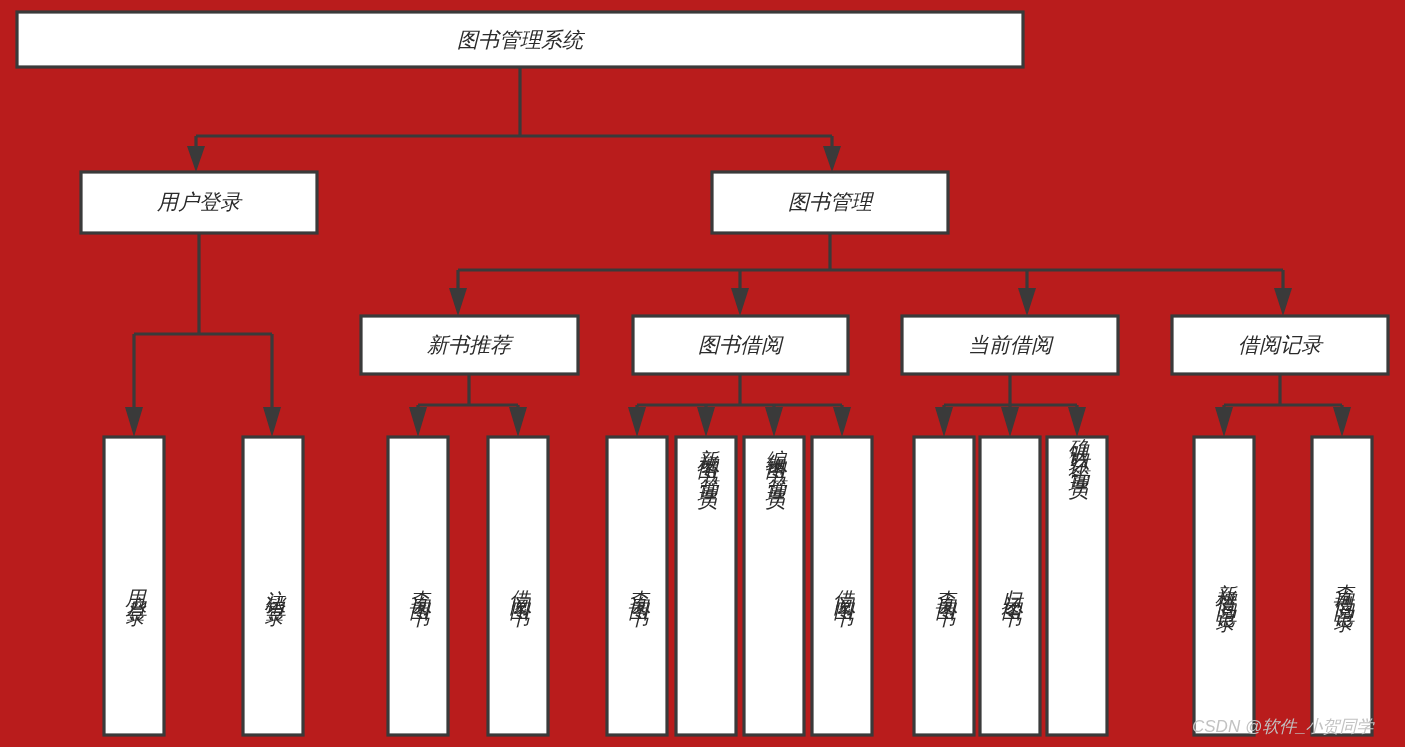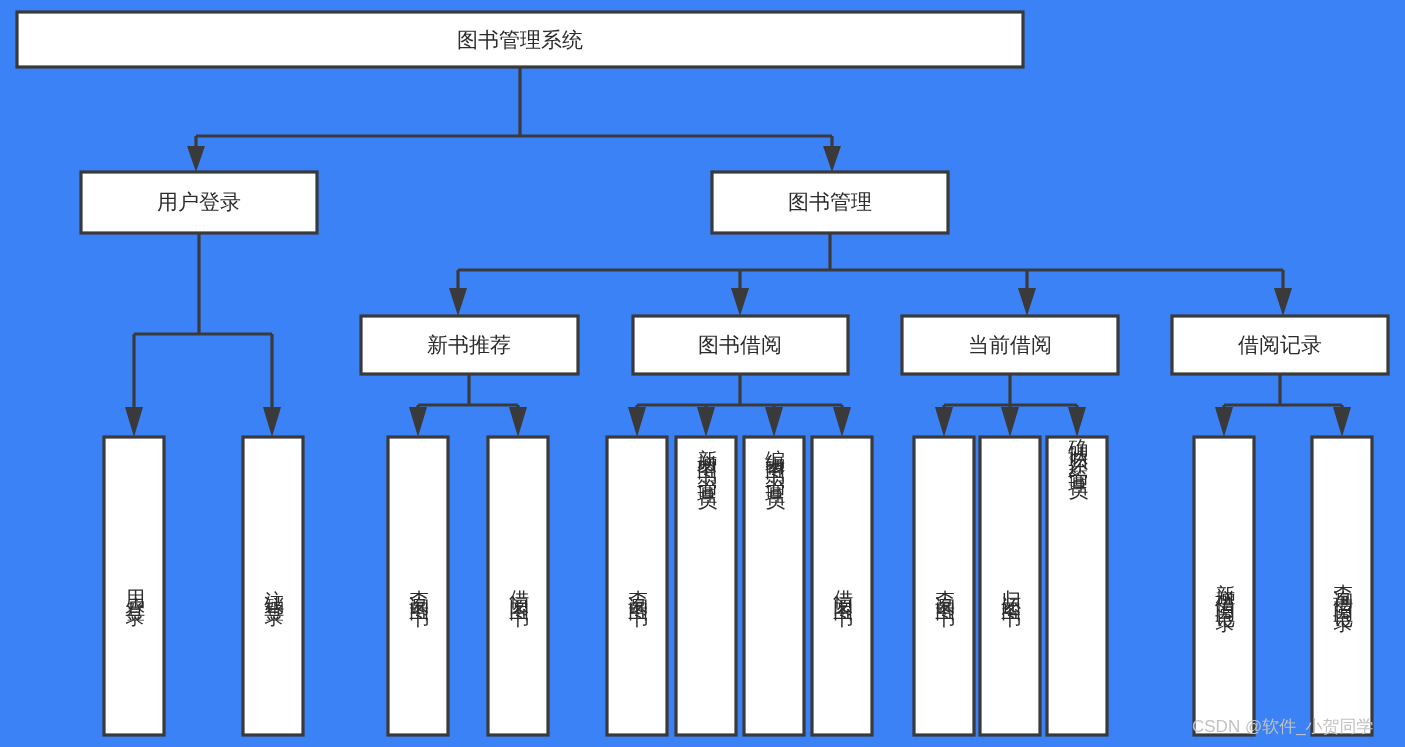--- a/index.html
+++ b/index.html
@@ -1,20 +1,20 @@
 <!DOCTYPE html>
 <html><head>
 <meta charset="utf-8">
 <style>
   html,body{margin:0;padding:0;background:#ffffff;}
   body{
     font-family:"Liberation Sans","DejaVu Sans",sans-serif;
     width:1405px;height:747px;overflow:hidden;
   }
-  #stage{position:relative;width:1405px;height:747px;background:#3b82f6;}
+  #stage{position:relative;width:1405px;height:747px;background:#b91c1c;font-style:italic;}
   svg{display:block;}
   .box-rect{fill:#ffffff;stroke:#3a3a3a;stroke-width:3.2;}
   .conn{stroke:#3a3a3a;stroke-width:3.2;fill:none;stroke-linecap:butt;}
   .arrow-head{fill:#3a3a3a;stroke:none;}
   .node-label{
     font-family:"Liberation Sans","DejaVu Sans",sans-serif;
     fill:#2b2b2b;
     font-size:21px;
     text-anchor:middle;
     dominant-baseline:middle;

